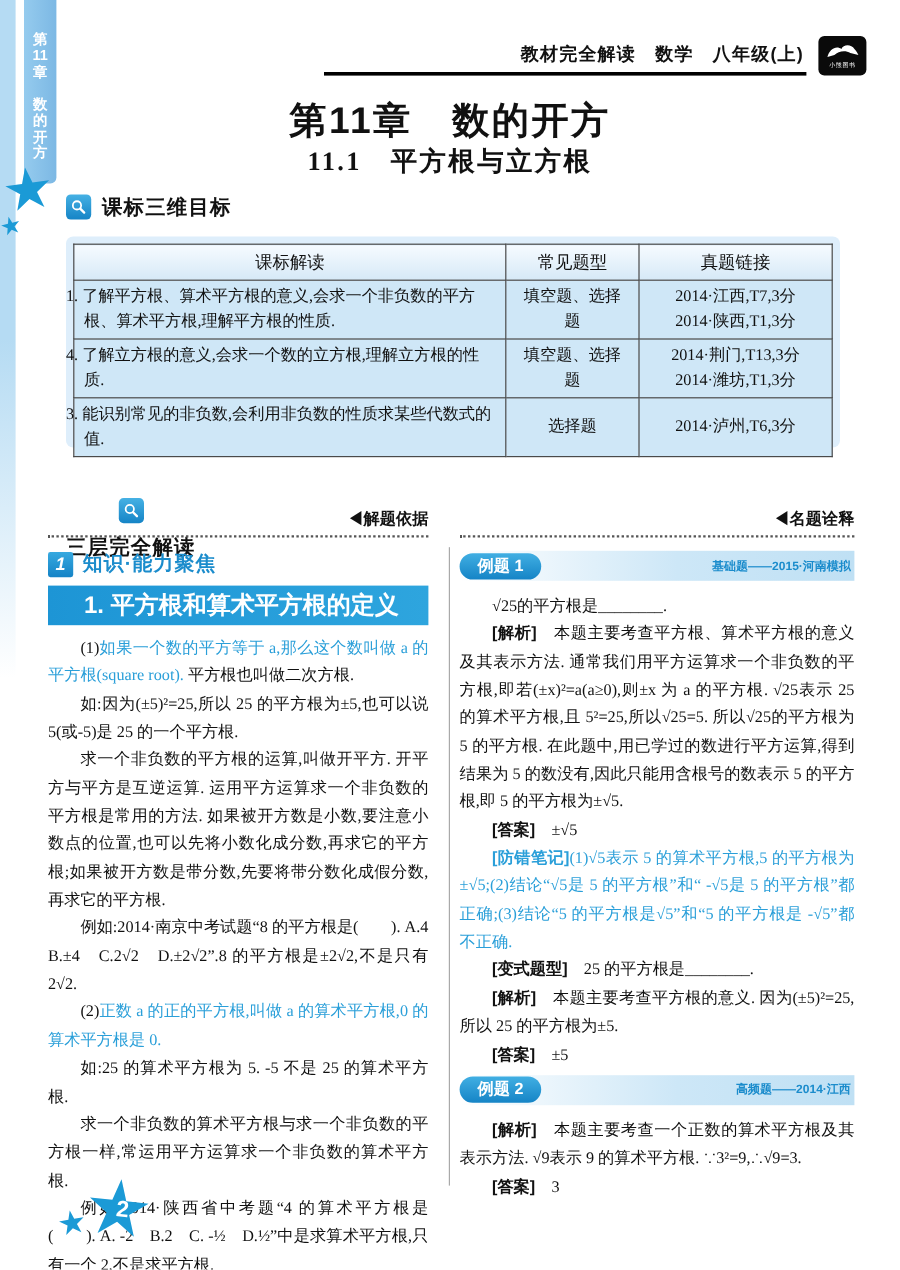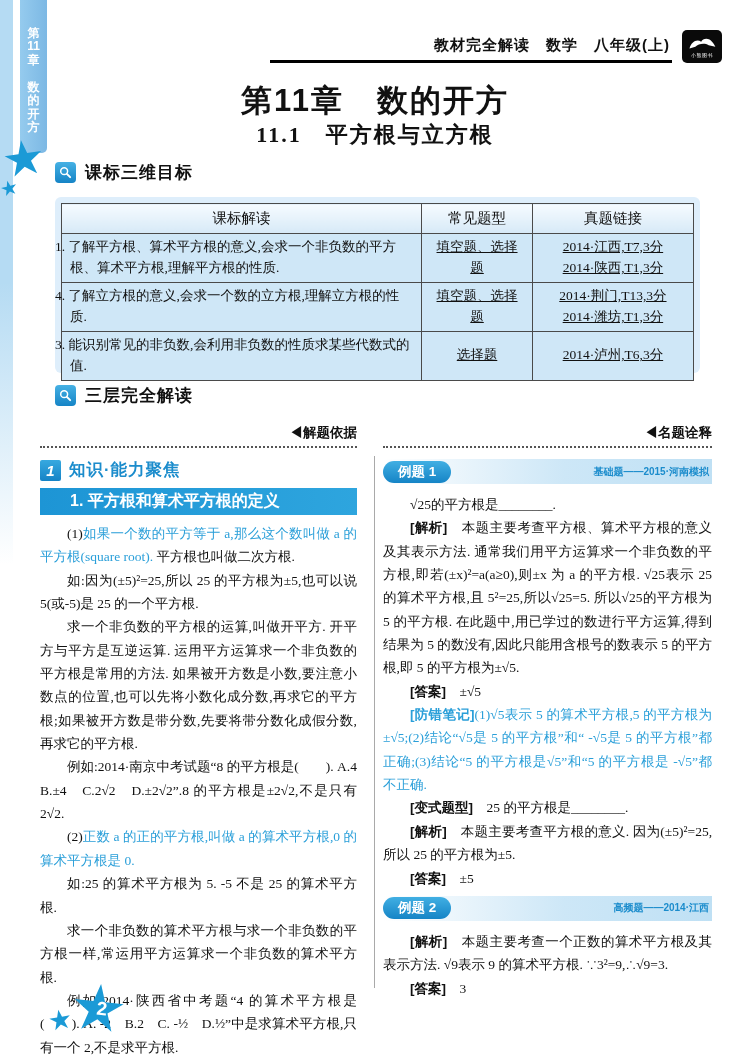--- a/index.html
+++ b/index.html
@@ -40,36 +40,36 @@
   .sec-head .txt{font-family:"Liberation Sans",sans-serif;font-weight:bold;font-size:17px;letter-spacing:1px;}
   
   .tbl-panel{position:absolute;left:55px;top:197px;width:645px;height:176px;
     background:#deeefb;border-radius:6px;padding:6px;box-sizing:border-box;}
   table.obj{width:100%;height:100%;border-collapse:collapse;border:1.5px solid #3c3c3c;}
   table.obj th,table.obj td{border:1px solid #4a4a4a;margin-top:16px;}
   table.obj th{background:linear-gradient(#f6fbff,#d6e9f7);
     font-family:"Liberation Sans",sans-serif;font-weight:normal;font-size:14.5px;height:27px;}
   table.obj td{background:#cfe7f7;font-size:13.5px;line-height:1.55;padding:3px 8px;}
   td.c-outline{padding-left:24px;text-indent:-15px;}
-  td.c-type,td.c-link{text-align:center;white-space:pre-line;text-decoration:underline;}
+  td.c-type,td.c-link{text-align:center;white-space:pre-line;}
   
   .col{position:absolute;top:424px;}
   .col-left{left:40px;width:317px;}
   .col-right{left:383px;width:329px;}
   .col-divider{position:absolute;left:374px;top:456px;height:532px;border-left:1px solid #a9a9a9;}
   .col-hdr{font-family:"Liberation Sans",sans-serif;font-weight:bold;font-size:13.5px;
     text-align:right;padding-bottom:4px;border-bottom:2px dotted #555;margin-bottom:11px;}
   
   .focus-head{display:flex;align-items:center;gap:8px;margin:4px 0 7px;}
   .focus-num{width:21px;height:21px;background:linear-gradient(#37a9e0,#1583c6);border-radius:2px;
     color:#fff;font-family:"Liberation Sans",sans-serif;font-weight:bold;font-style:italic;font-size:15px;
     display:flex;align-items:center;justify-content:center;}
   .focus-title{color:#1b8ccc;font-family:"Liberation Sans",sans-serif;font-weight:bold;font-size:16.5px;letter-spacing:1px;}
   .kp-banner{background:linear-gradient(to right,#1d95d5,#2ea5de);color:#fff;
-    font-family:"Liberation Sans",sans-serif;font-weight:bold;font-size:16px;
+    font-family:"Liberation Sans",sans-serif;font-weight:bold;font-size:20px;
     padding:3px 6px 3px 30px;margin-bottom:7px;}
   
   .para{margin:0;font-size:13.5px;line-height:1.73;text-align:justify;text-indent:2em;}
   .blue{color:#2a9fd9;}
   .plabel{font-family:"Liberation Sans",sans-serif;font-weight:bold;}
   
   .ex-banner{display:flex;align-items:center;justify-content:space-between;
     background:linear-gradient(to right,#ffffff 0%,#cde7f7 55%,#bfe0f4 100%);
     height:25px;margin:6px 0 9px;}
   .ex-badge{background:linear-gradient(#41afe3,#1584c6);color:#fff;border-radius:13px;
@@ -143,21 +143,21 @@
     </tr>
     <tr>
       <td class="c-outline">3. 能识别常见的非负数,会利用非负数的性质求某些代数式的值.</td>
       <td class="c-type">选择题</td>
       <td class="c-link">2014·泸州,T6,3分</td>
     </tr>
   </tbody>
     </table>
 </div>
 
-<div class="sec-head" style="top:384px;">
+<div class="sec-head" style="top:415px;flex-direction:column;">
   <span class="mag">
     <svg width="15" height="15" viewBox="0 0 20 20">
         <circle cx="8.2" cy="8.2" r="4.6" fill="none" stroke="#fff" stroke-width="2"></circle>
         <line x1="11.8" y1="11.8" x2="16.2" y2="16.2" stroke="#fff" stroke-width="2.6" stroke-linecap="round"></line>
       </svg>
   </span>
   <span class="txt">三层完全解读</span>
 </div>
 
 <div class="col-divider"></div>

